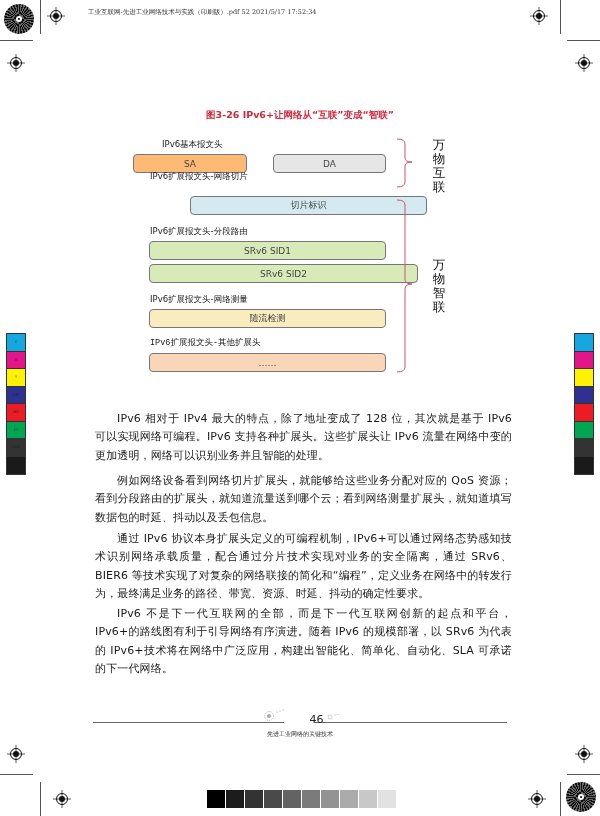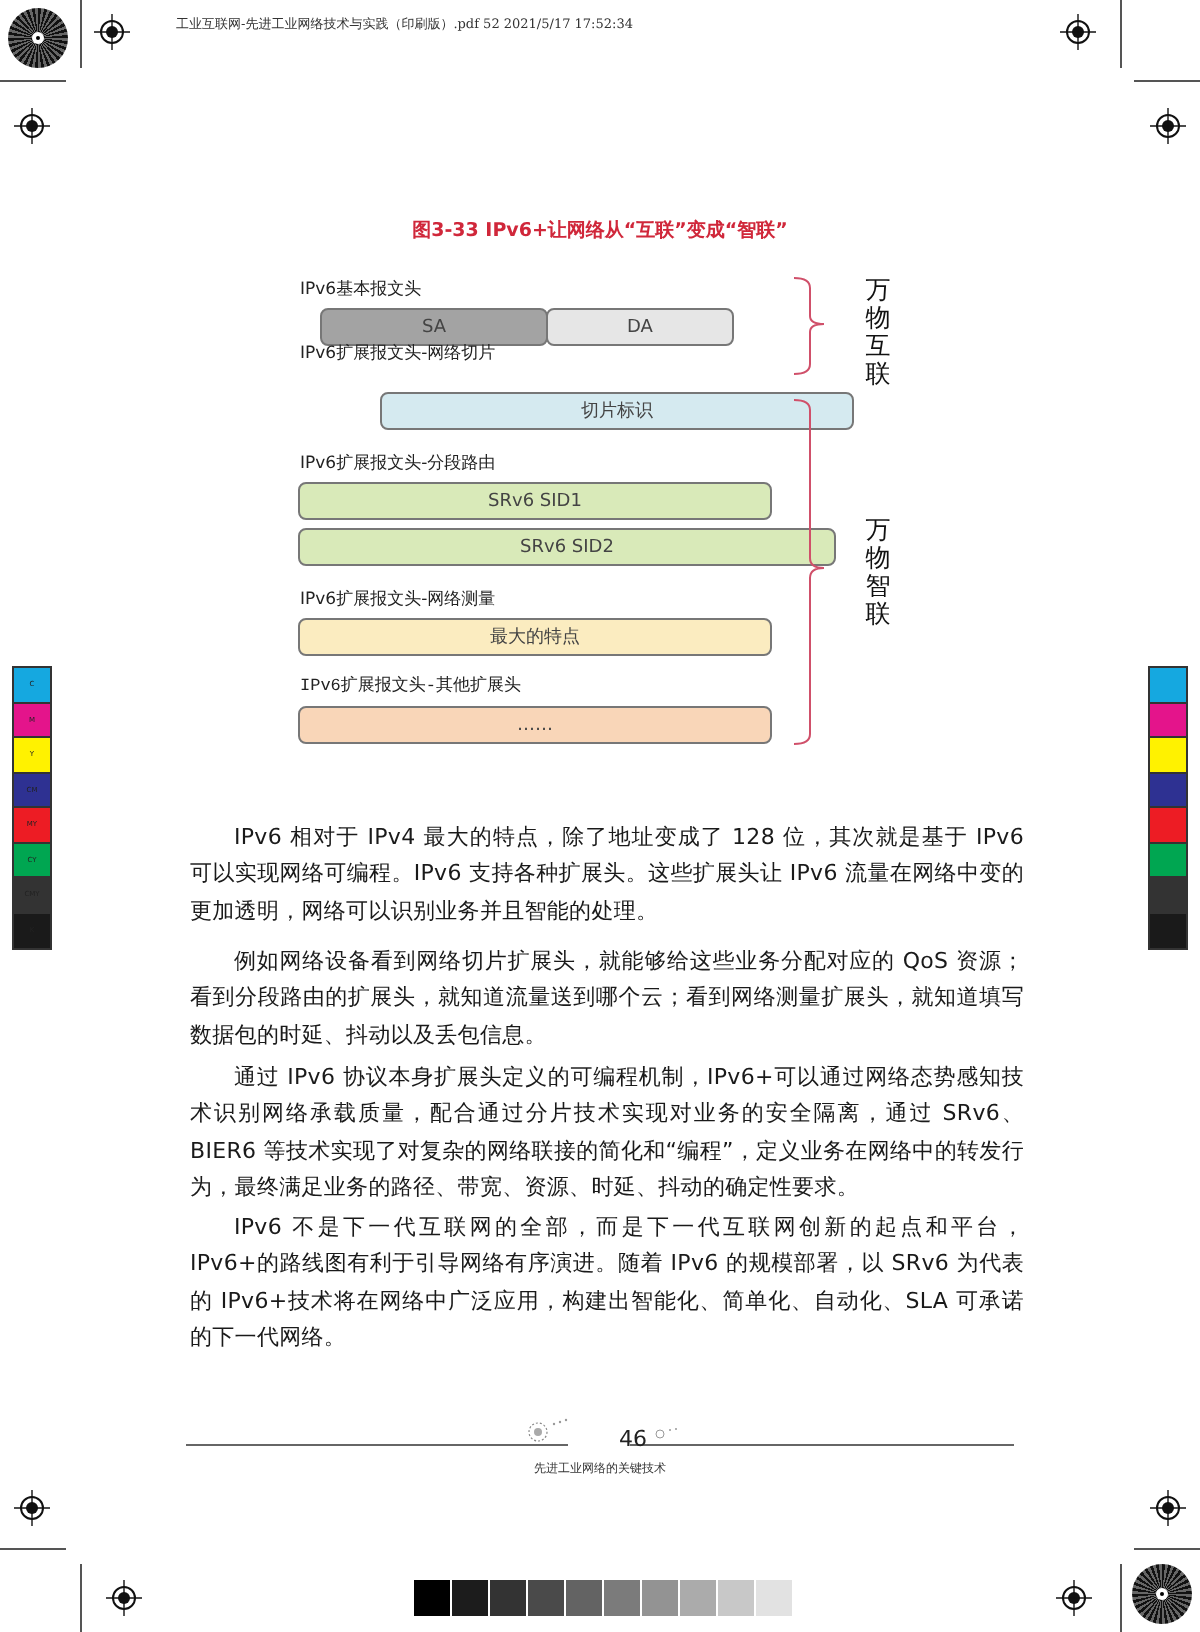--- a/index.html
+++ b/index.html
@@ -158,35 +158,35 @@
   <div class="g" style="background:#333333;"></div>
   <div class="g" style="background:#4a4a4a;"></div>
   <div class="g" style="background:#636363;"></div>
   <div class="g" style="background:#7b7b7b;"></div>
   <div class="g" style="background:#939393;"></div>
   <div class="g" style="background:#ababab;"></div>
   <div class="g" style="background:#c8c8c8;"></div>
   <div class="g" style="background:#e2e2e2;"></div>
 </div>
 
-<div class="fig-title">图3-33 IPv6+让网络从“互联”变成“智联”</div>
-
-<div class="fig-label" style="top:139px;">IPv6基本报文头</div>
-<div class="box" style="left:160px; top:154px; width:114px; background:#a3a3a3;">SA</div>
-<div class="box" style="left:273px; top:154px; width:94px; background:#e6e6e6;">DA</div>
+<div class="fig-title">图3-26 IPv6+让网络从“互联”变成“智联”</div>
+
+<div class="fig-label" style="top:139px;margin-left:12px;">IPv6基本报文头</div>
+<div class="box" style="left:133px; top:154px; width:114px; background:#fdba74;">SA</div>
+<div class="box" style="left:273px; top:154px; width:113px; background:#e6e6e6;">DA</div>
 
 <div class="fig-label" style="top:171px;">IPv6扩展报文头-网络切片</div>
 <div class="box" style="left:149px; top:196px; width:237px; background:#d5eaf0;margin-left:41px;">切片标识</div>
 
 <div class="fig-label" style="top:226px;">IPv6扩展报文头-分段路由</div>
 <div class="box" style="left:149px; top:241px; width:237px; background:#d9eab9;">SRv6 SID1</div>
 <div class="box" style="left:149px; top:264px; width:269px; background:#d9eab9;">SRv6 SID2</div>
 
 <div class="fig-label" style="top:294px;">IPv6扩展报文头-网络测量</div>
-<div class="box" style="left:149px; top:309px; width:237px; background:#fbecc0;">最大的特点</div>
+<div class="box" style="left:149px; top:309px; width:237px; background:#fbecc0;">随流检测</div>
 
 <div class="fig-label" style="top:337px;font-family:Liberation Mono, monospace;">IPv6扩展报文头-其他扩展头</div>
 <div class="box" style="left:149px; top:353px; width:237px; background:#f9d6b8;">……</div>
 
 <svg class="brace" style="left:396px; top:138px;" width="30" height="50" viewBox="0 0 30 50">
   <path d="M1 1 Q 9 1 9 6 L 9 20 Q 9 24 16 24 Q 9 24 9 28 L 9 44 Q 9 49 1 49" fill="none" stroke="#d0506a" stroke-width="1"></path>
 </svg>
 <svg class="brace" style="left:396px; top:199px;" width="30" height="174" viewBox="0 0 30 174">
   <path d="M1 1 Q 9 1 9 6 L 9 80 Q 9 85 16 85 Q 9 85 9 90 L 9 168 Q 9 173 1 173" fill="none" stroke="#d0506a" stroke-width="1"></path>
 </svg>

